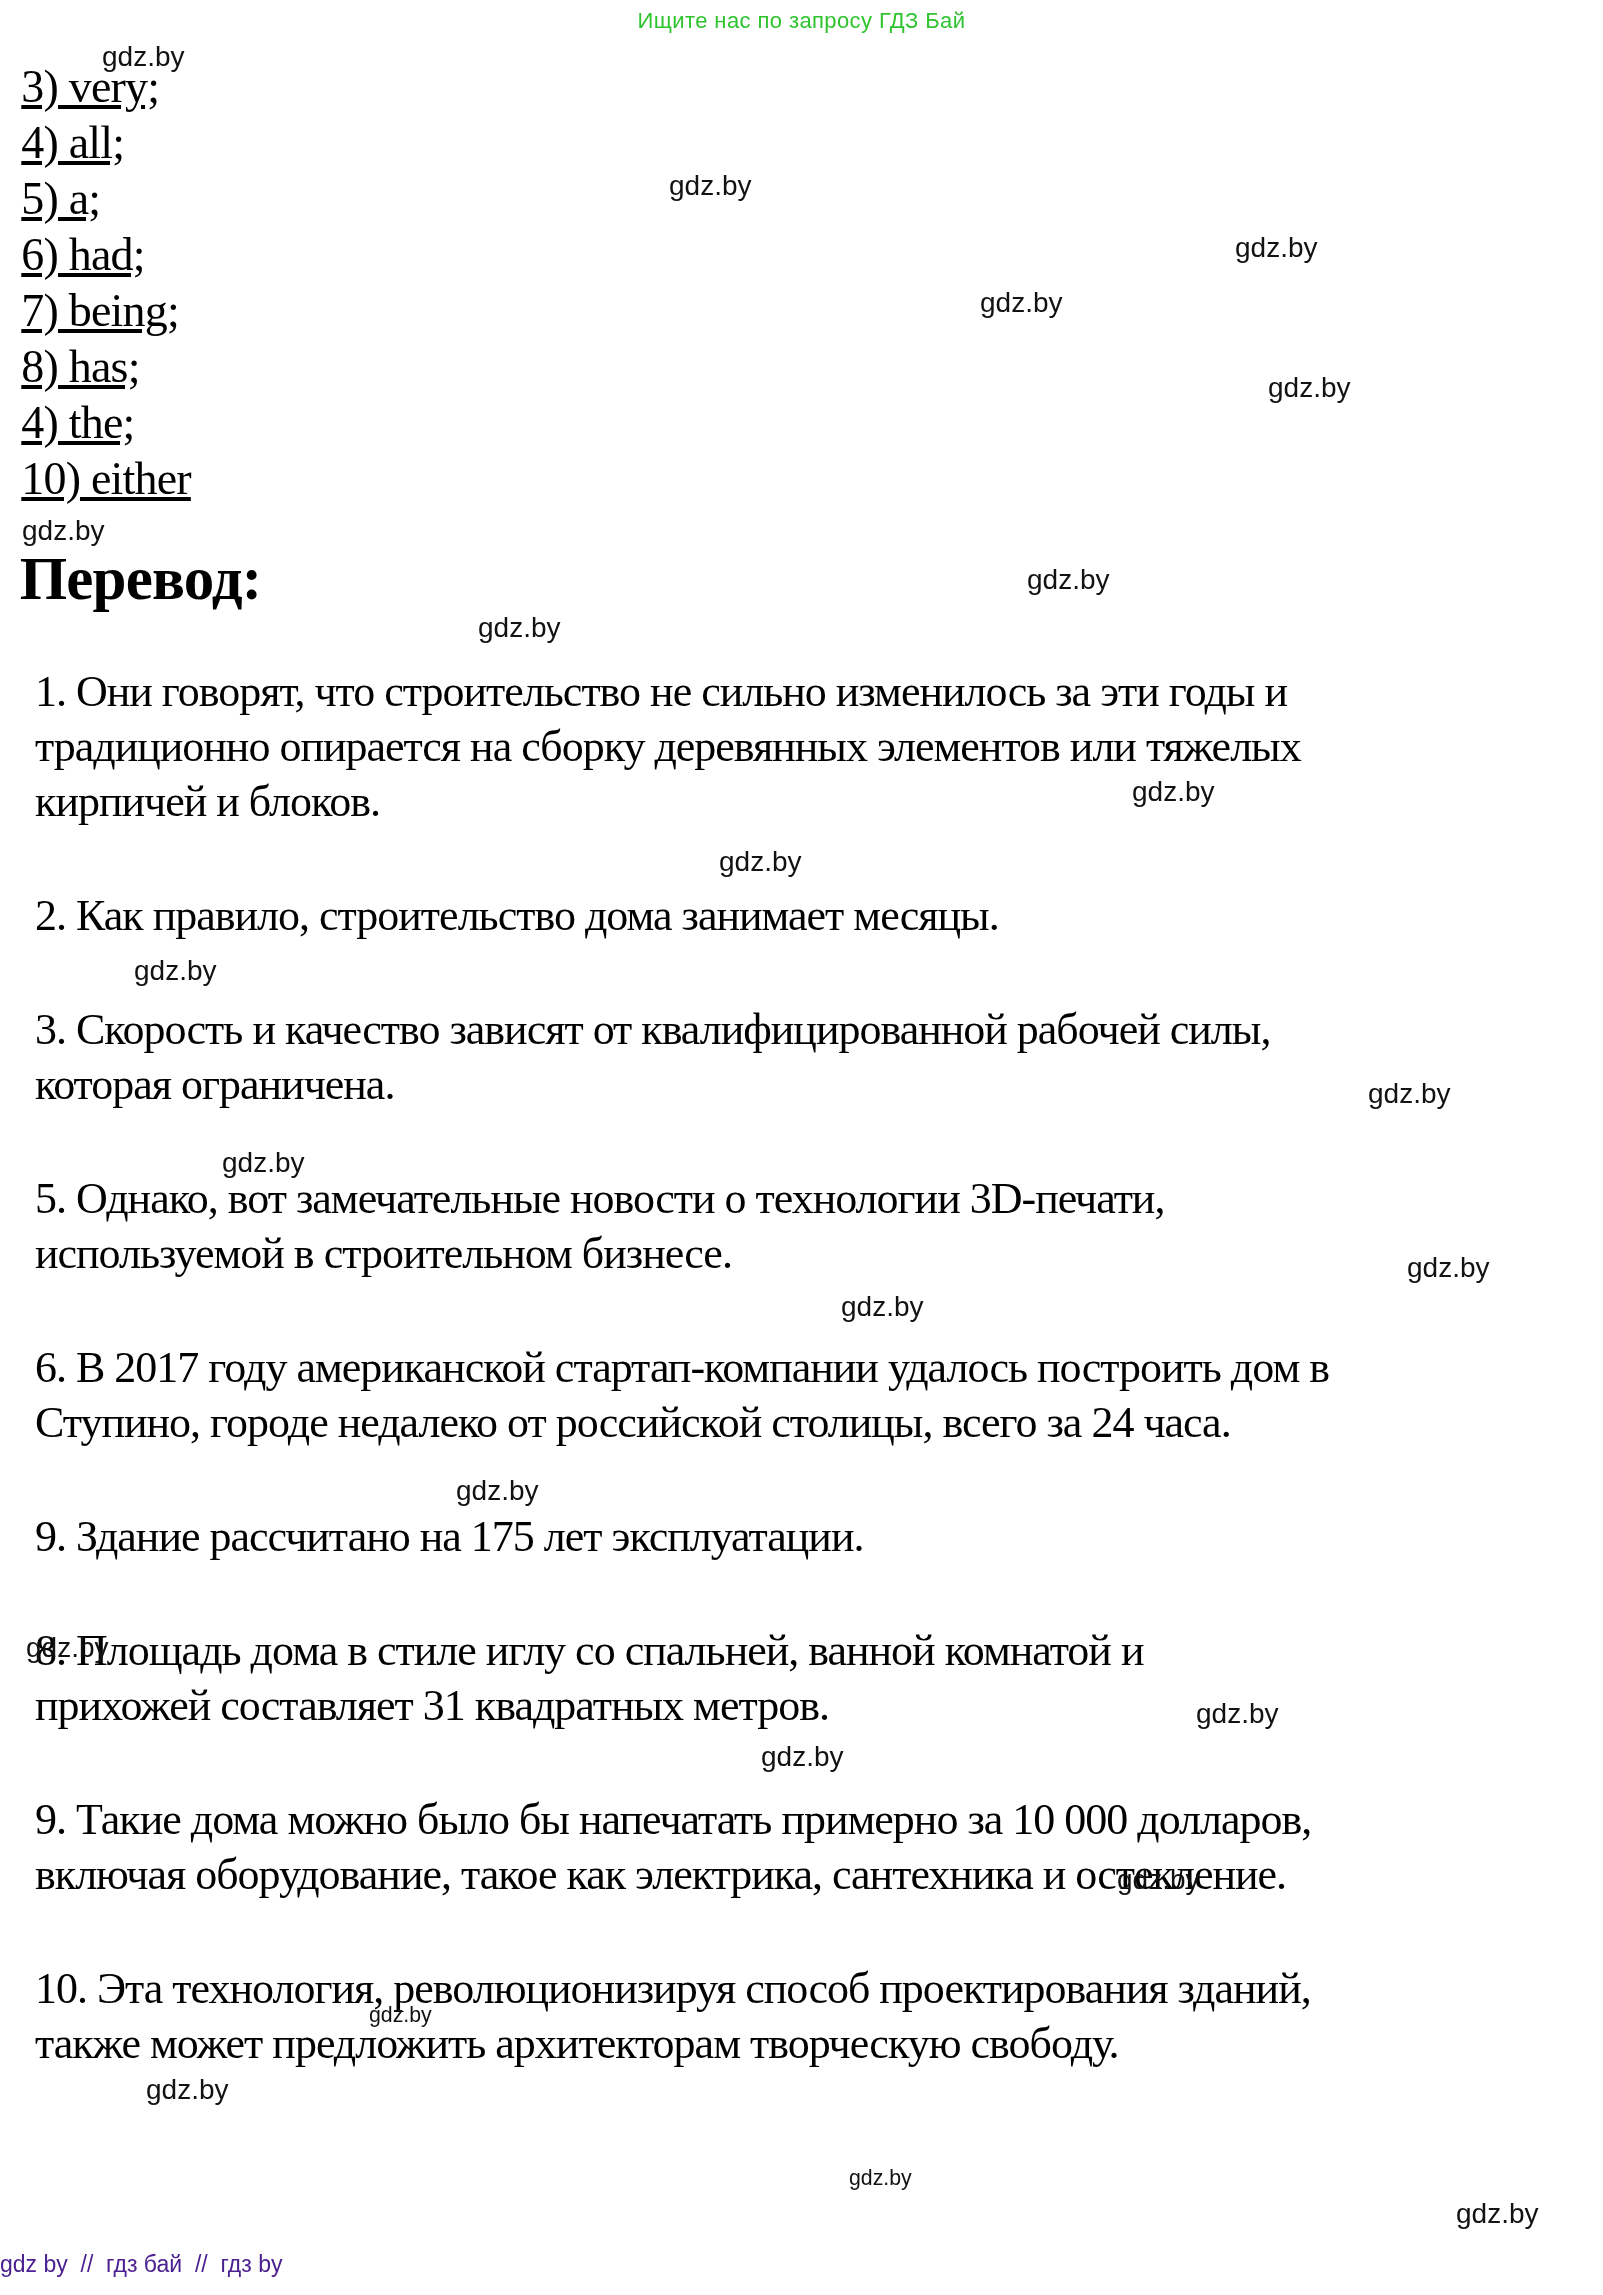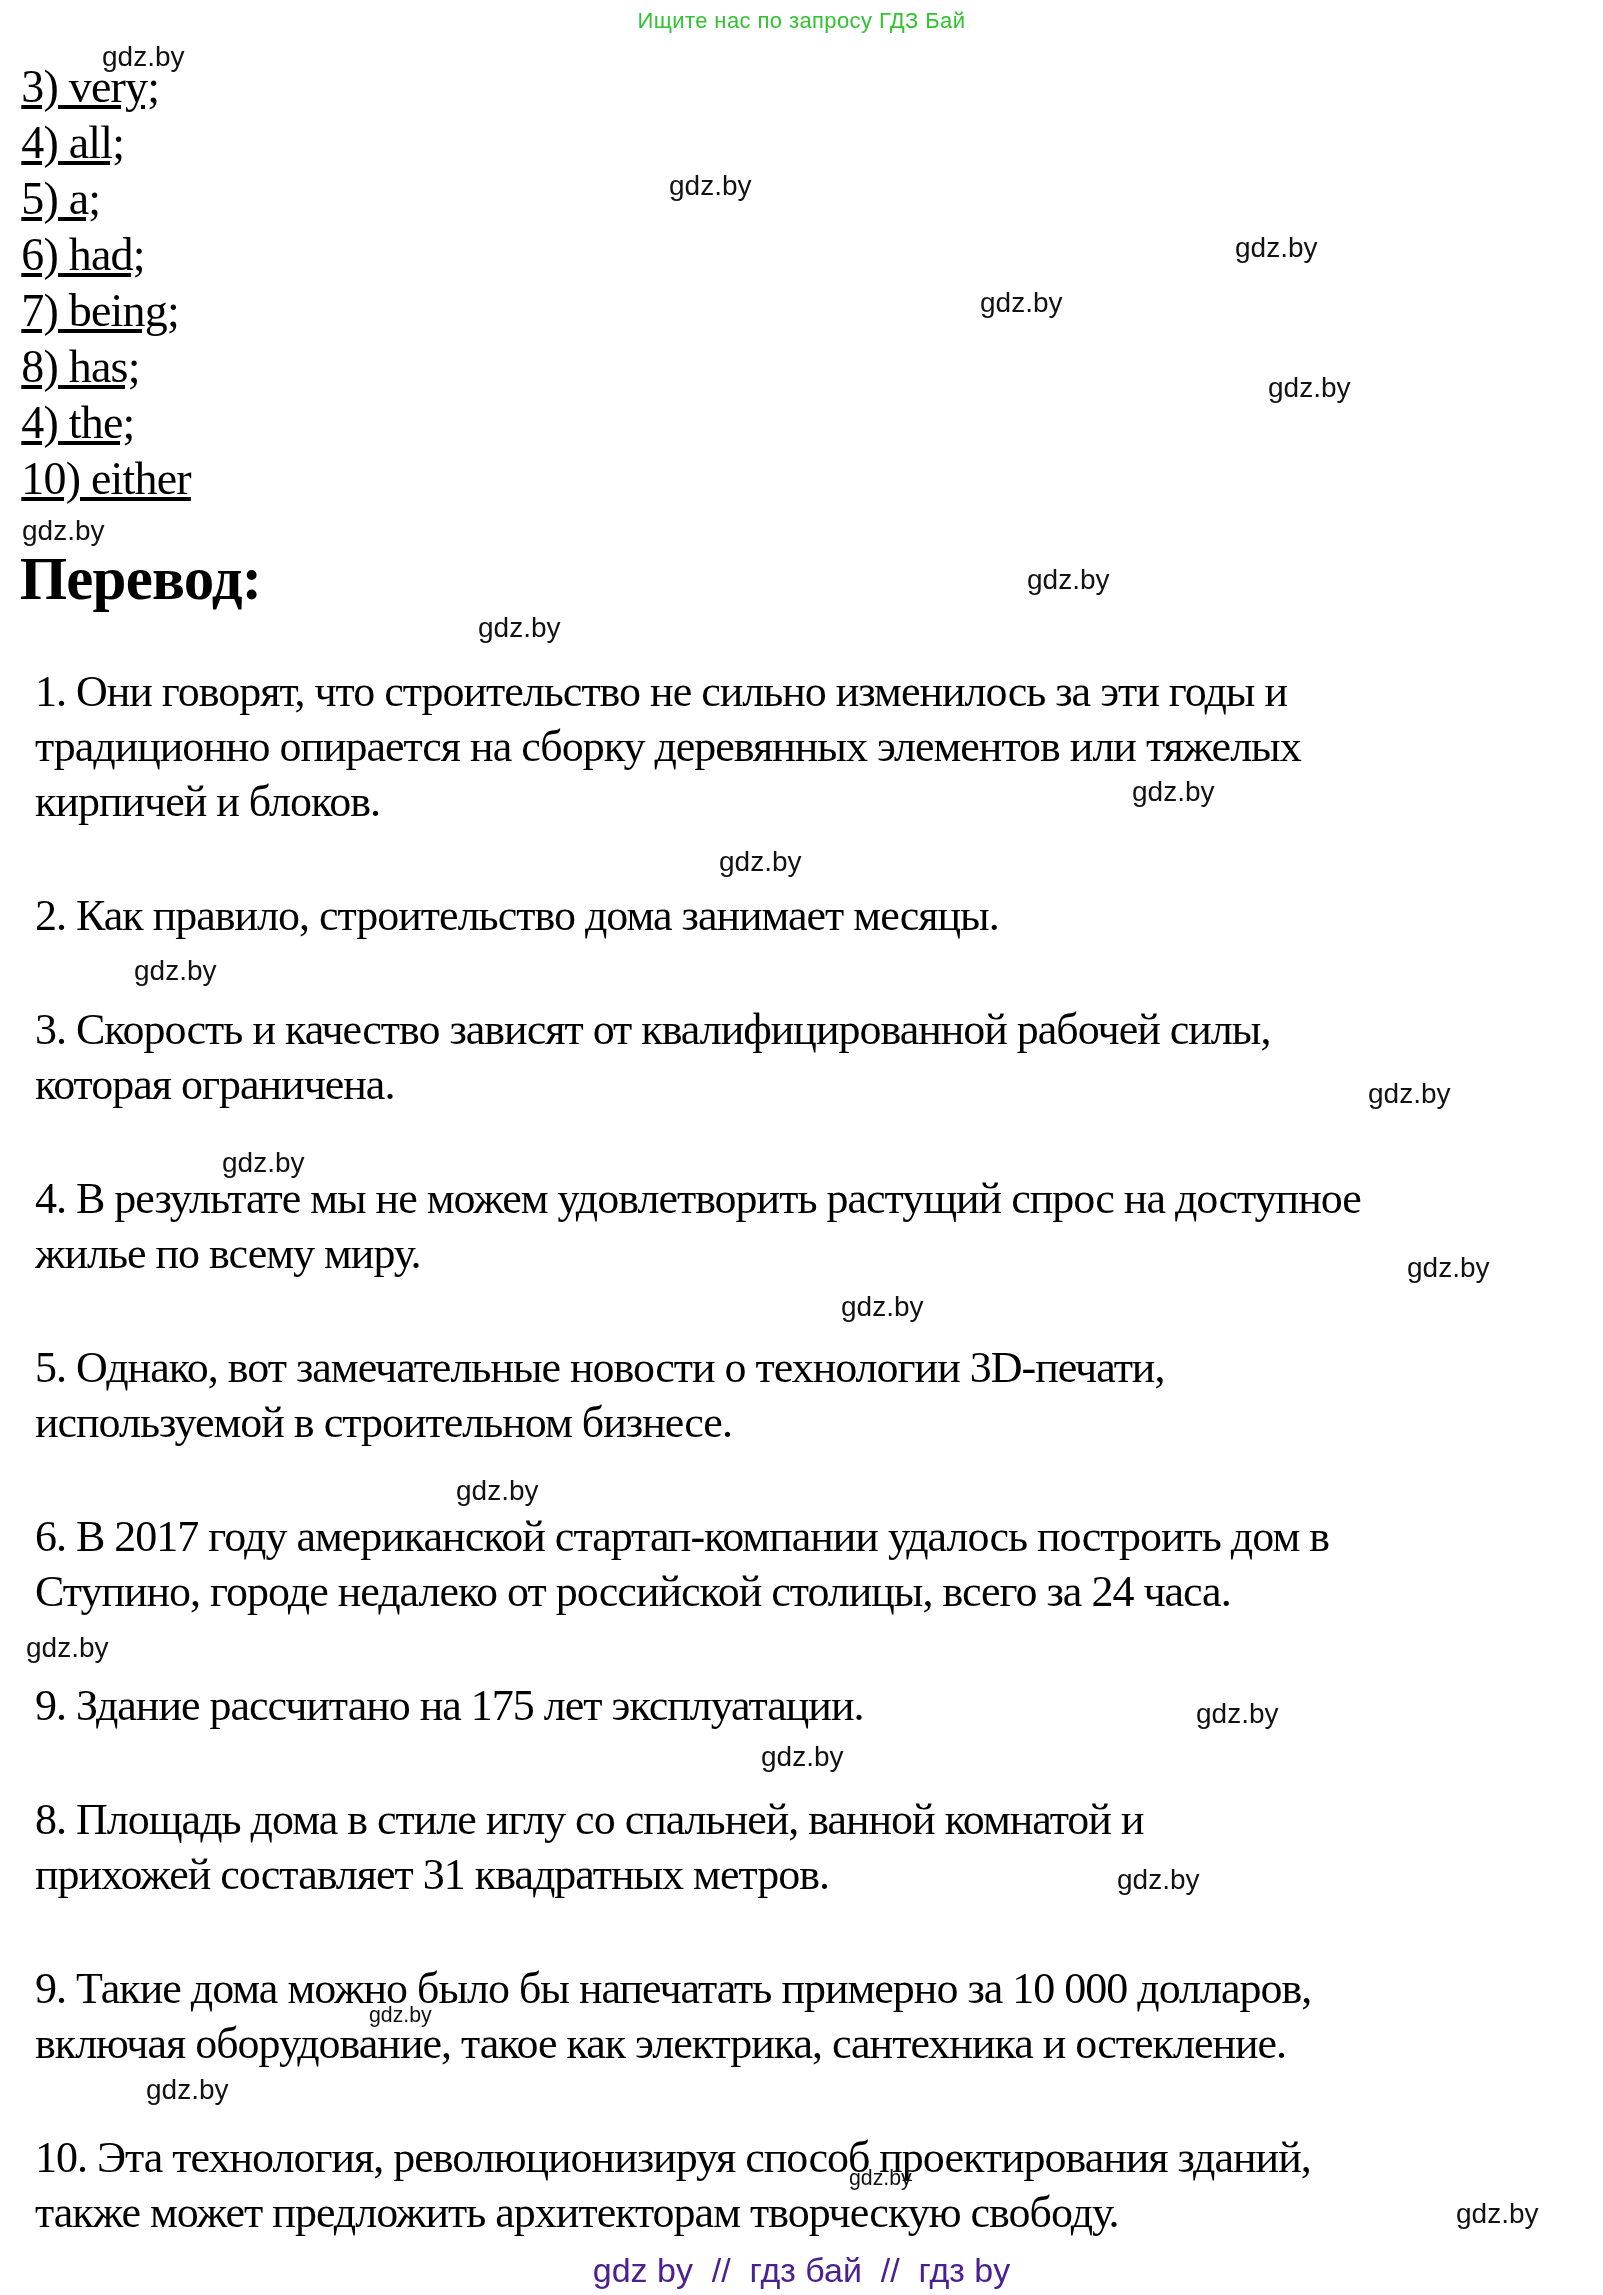--- a/index.html
+++ b/index.html
@@ -39,23 +39,23 @@
     margin: 0 0 59px 0;
     white-space: pre-line;
     letter-spacing: -1px;
     max-width: 1567px;
   }
   .footer {
     position: absolute;
     left: 0;
     right: 0;
     top: 2251px;
-    text-align: center;
+    text-align: left;
     font-family: "Liberation Sans", sans-serif;
-    font-size: 34px;
+    font-size: 23px;
     white-space: pre;
   }
   .wm {
     position: absolute;
     font-family: Liberation Sans, sans-serif;
     line-height: 1;
     white-space: nowrap;
   }
 </style>
 </head>
@@ -78,22 +78,20 @@
 
   <div class="heading">Перевод:</div>
 
   <div class="translist">
     <p class="para">1.  Они говорят, что строительство не сильно изменилось за эти годы и
 традиционно опирается на сборку деревянных элементов или тяжелых
 кирпичей и блоков.</p>
     <p class="para">2. Как правило, строительство дома занимает месяцы.</p>
     <p class="para">3. Скорость и качество зависят от квалифицированной рабочей силы,
 которая ограничена.</p>
-    <p class="para">4. В результате мы не можем удовлетворить растущий спрос на доступное
-жилье по всему миру.</p>
     <p class="para">5. Однако, вот замечательные новости о технологии 3D-печати,
 используемой в строительном бизнесе.</p>
     <p class="para">6. В 2017 году американской стартап-компании удалось построить дом в
 Ступино, городе недалеко от российской столицы, всего за 24 часа.</p>
     <p class="para">9. Здание рассчитано на 175 лет эксплуатации.</p>
     <p class="para">8. Площадь дома в стиле иглу со спальней, ванной комнатой и
 прихожей составляет 31 квадратных метров.</p>
     <p class="para">9. Такие дома можно было бы напечатать примерно за 10 000 долларов,
 включая оборудование, такое как электрика, сантехника и остекление.</p>
     <p class="para">10. Эта технология, революционизируя способ проектирования зданий,

